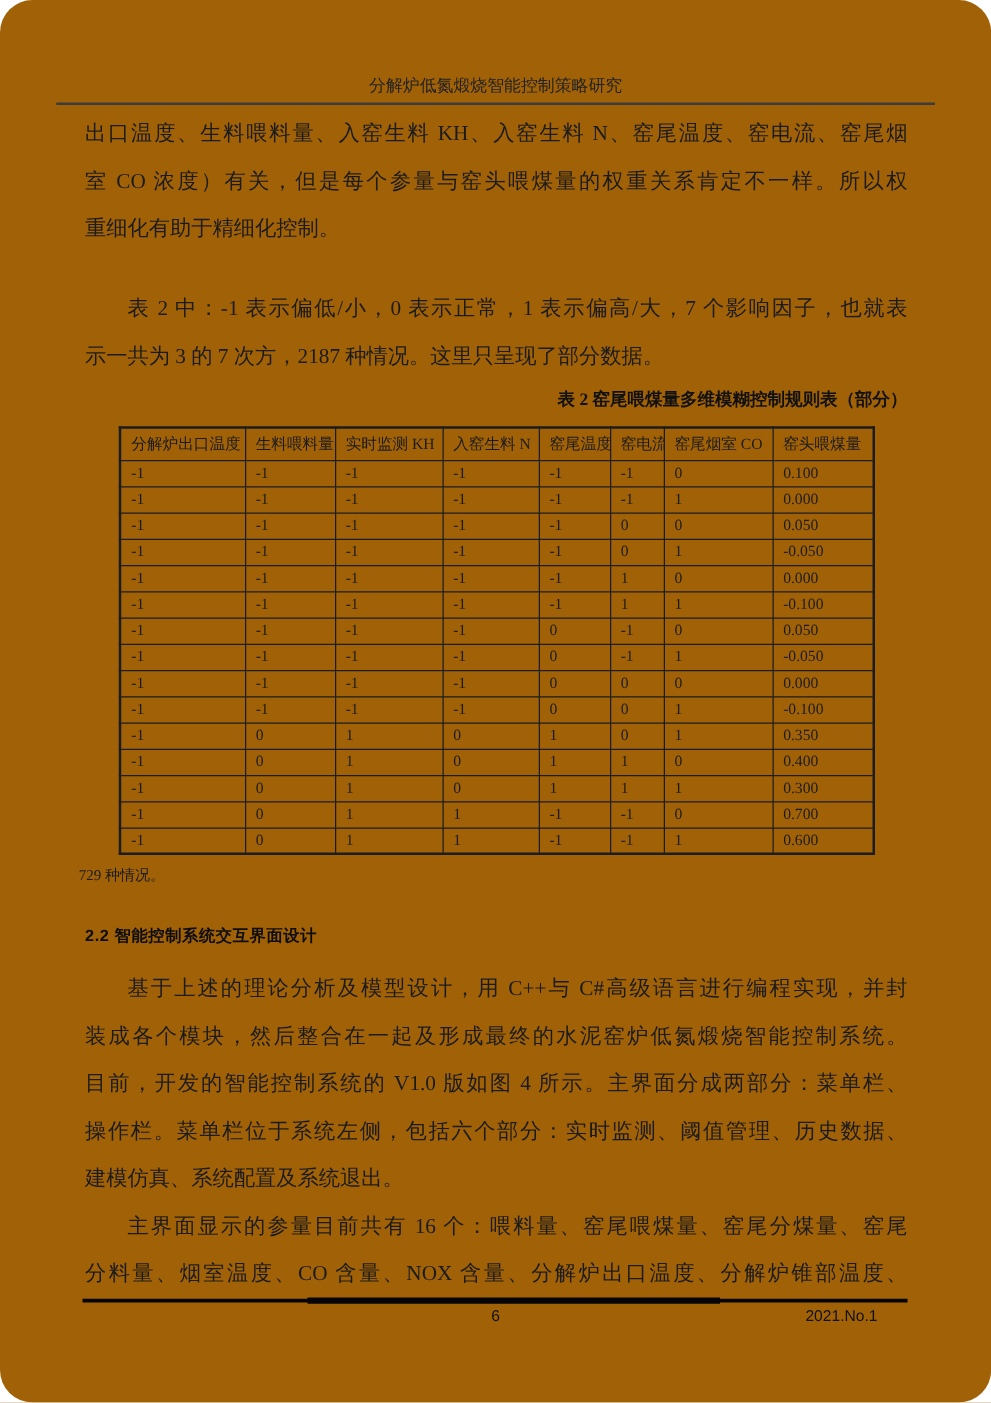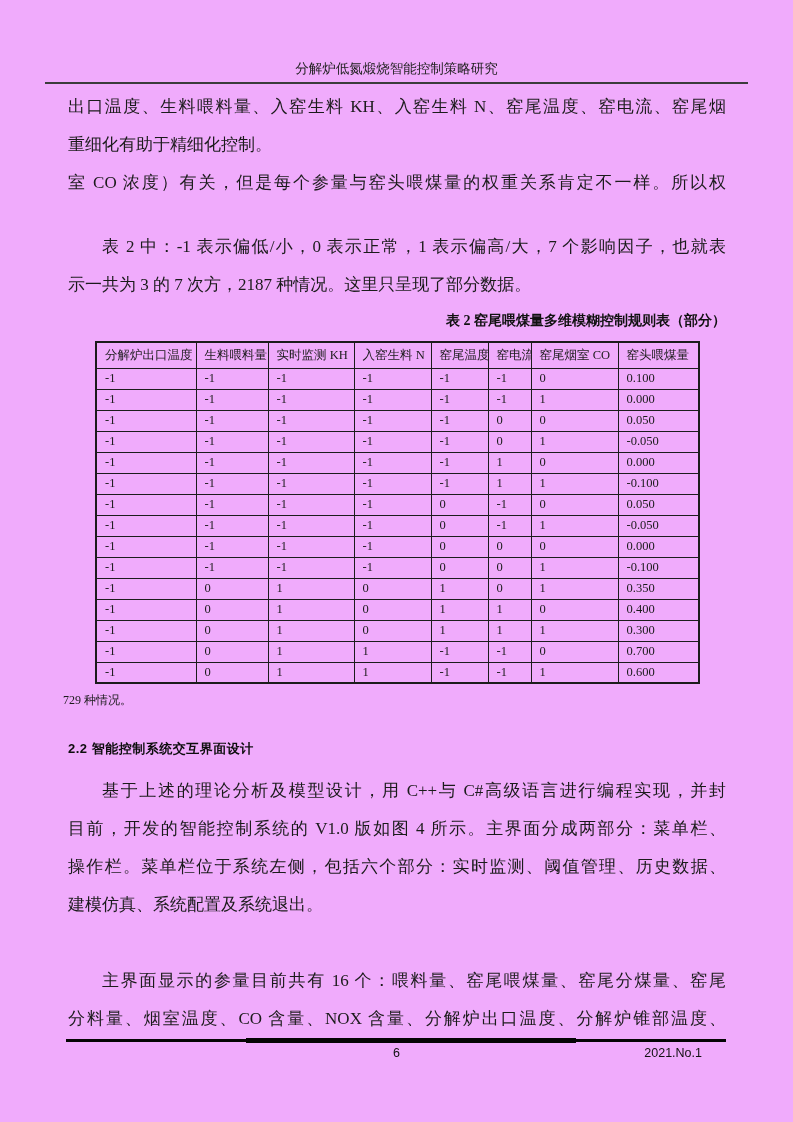--- a/index.html
+++ b/index.html
@@ -1,24 +1,25 @@
 <!DOCTYPE html>
 <html><head>
 <meta charset="utf-8">
 <style>
   * { margin: 0; padding: 0; box-sizing: border-box; }
   html, body { background: #ffffff; }
   .page {
     position: relative;
     width: 793px;
     height: 1122px;
-    background: #f0abfc;
+    background: #a16207;
     font-family: "Liberation Serif", "DejaVu Serif", serif;
     color: #1b1b1b;
     overflow: hidden;
+    border-radius: 26px;
   }
   .running-title {
     position: absolute;
     top: 60px; left: 0; right: 0;
     text-align: center;
     font-size: 13.5px;
     line-height: 18px;
     color: #222;
   }
   .header-rule {
@@ -138,22 +139,22 @@
 <body>
 
 <div class="page">
 
   <div class="running-title">分解炉低氮煅烧智能控制策略研究</div>
 
   <div class="header-rule"></div>
 
   <div class="para p1">
       <div class="line">出口温度、生料喂料量、入窑生料 KH、入窑生料 N、窑尾温度、窑电流、窑尾烟</div>
+      <div class="line">室 CO 浓度）有关，但是每个参量与窑头喂煤量的权重关系肯定不一样。所以权</div>
       <div class="line last">重细化有助于精细化控制。</div>
-      <div class="line">室 CO 浓度）有关，但是每个参量与窑头喂煤量的权重关系肯定不一样。所以权</div>
     </div>
 
   <div class="para p2">
       <div class="line indent">表 2 中：-1 表示偏低/小，0 表示正常，1 表示偏高/大，7 个影响因子，也就表</div>
       <div class="line last">示一共为 3 的 7 次方，2187 种情况。这里只呈现了部分数据。</div>
     </div>
 
   <div class="table-caption">表 2 窑尾喂煤量多维模糊控制规则表（部分）</div>
 
   <table class="rules">
@@ -334,20 +335,21 @@
   </table>
 
   <div class="note">
       <div class="line last">729 种情况。</div>
     </div>
 
   <div class="section-heading">2.2 智能控制系统交互界面设计</div>
 
   <div class="para p3">
       <div class="line indent">基于上述的理论分析及模型设计，用 C++与 C#高级语言进行编程实现，并封</div>
+      <div class="line">装成各个模块，然后整合在一起及形成最终的水泥窑炉低氮煅烧智能控制系统。</div>
       <div class="line">目前，开发的智能控制系统的 V1.0 版如图 4 所示。主界面分成两部分：菜单栏、</div>
       <div class="line">操作栏。菜单栏位于系统左侧，包括六个部分：实时监测、阈值管理、历史数据、</div>
       <div class="line last">建模仿真、系统配置及系统退出。</div>
     </div>
 
   <div class="para p4">
       <div class="line indent">主界面显示的参量目前共有 16 个：喂料量、窑尾喂煤量、窑尾分煤量、窑尾</div>
       <div class="line">分料量、烟室温度、CO 含量、NOX 含量、分解炉出口温度、分解炉锥部温度、</div>
     </div>
 

